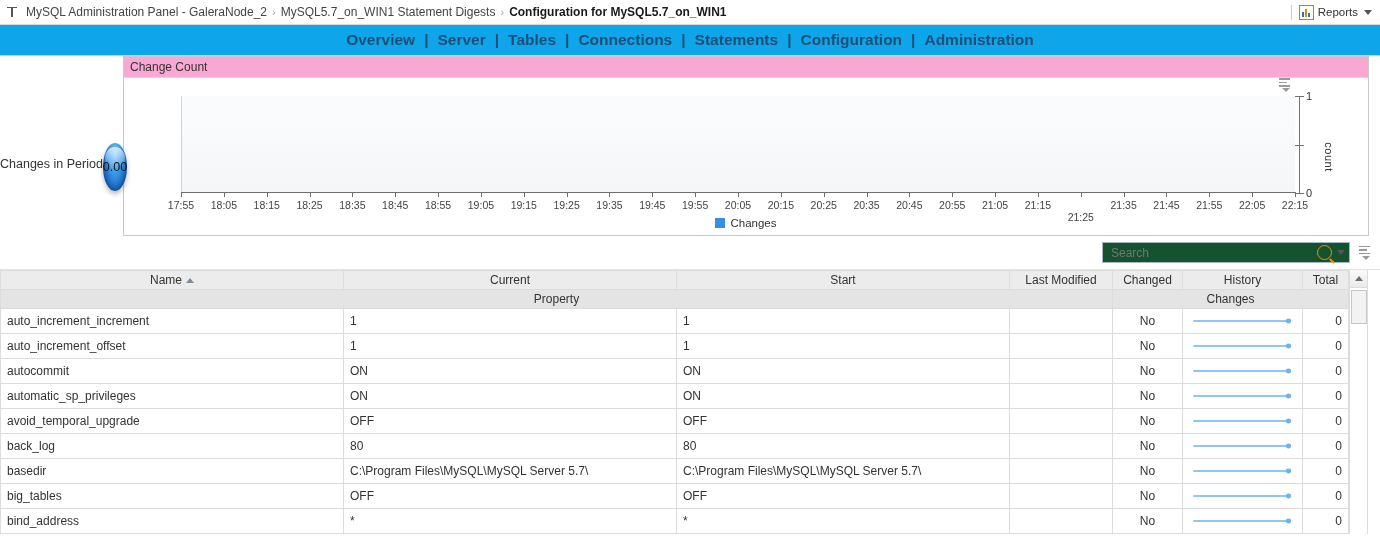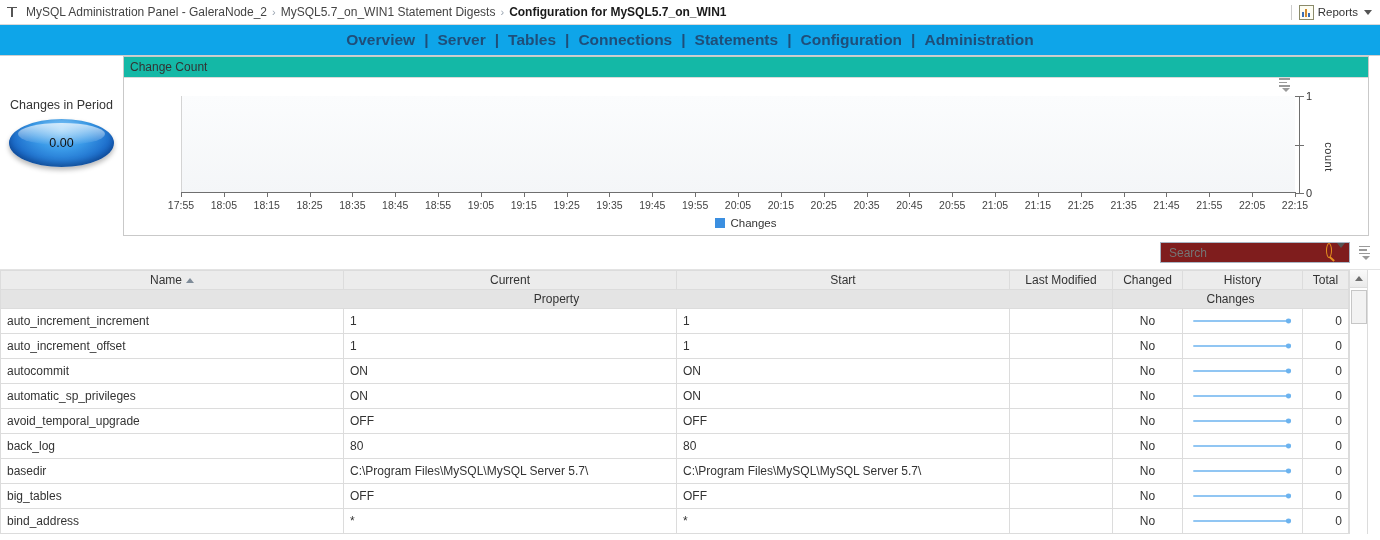--- a/index.html
+++ b/index.html
@@ -67,21 +67,21 @@
   .nav-inner{display:flex;align-items:center;}
   .nav-link{
     font-size:15.5px;font-weight:bold;color:#1f4e79;padding:0 9px;cursor:pointer;
     white-space:nowrap;
   }
   .nav-pipe{color:#1f4e79;font-size:15.5px;font-weight:bold;}
 
   
   .chartrow{display:flex;height:180px;}
   .gaugecol{
-    width:123px;display:flex;flex-direction:column;align-items:center;
+    width:123px;display:flex;flex-direction:row;align-items:center;
     padding-top:42px;box-sizing:border-box;
   }
   .gauge-label{font-size:12.5px;color:#333;white-space:nowrap;margin-bottom:7px;}
   .gauge{
     width:105px;height:48px;border-radius:50%;
     background:radial-gradient(ellipse at 50% 22%, #7dc4f7 0%, #3a9ae8 38%, #1663c4 75%, #0d4fa5 100%);
     box-shadow:0 3px 5px rgba(0,0,0,.28), inset 0 -3px 6px rgba(0,0,0,.25);
     position:relative;display:flex;align-items:center;justify-content:center;
   }
   .gauge::before{
@@ -89,21 +89,21 @@
     background:linear-gradient(to bottom, rgba(255,255,255,.72), rgba(255,255,255,0));
   }
   .gauge-val{position:relative;font-size:12.5px;color:#111;z-index:2;}
 
   .chartbox{
     flex:1;margin-right:11px;border:1px solid #c9c9c9;background:#fff;
     display:flex;flex-direction:column;box-sizing:border-box;
   }
   .chart-title{
     height:20px;line-height:20px;padding-left:6px;font-size:12px;color:#333;
-    background:#14b8a6;border-bottom:1px solid #dadada;
+    background:#f9a8d4;border-bottom:1px solid #dadada;
   }
   .chart-body{flex:1;position:relative;}
 
   .plot{
     position:absolute;left:57px;right:73px;top:18px;bottom:42px;
     background:linear-gradient(to bottom,#fbfcfd,#f4f6f8);
     border-left:1px solid #d4d4d4;border-right:0;border-top:0;border-bottom:0;
   }
   .yaxis{
     position:absolute;right:68px;top:18px;bottom:42px;width:1px;background:#6f6f6f;
@@ -142,22 +142,22 @@
     position:absolute;left:3px;top:10px;width:0;height:0;
     border-left:4px solid transparent;border-right:4px solid transparent;border-top:4px solid #9a9a9a;
   }
 
   
   .searchrow{
     height:33px;display:flex;align-items:center;justify-content:flex-end;
     padding-right:8px;gap:9px;border-bottom:1px solid #e3e3e3;
   }
   .searchbox{
-    width:190px;height:21px;border:1px solid #a9b6c4;background:#7f1d1d;
-    display:flex;padding:0 4px 0 6px;box-sizing:border-box;
+    width:248px;height:21px;border:1px solid #a9b6c4;background:#14532d;
+    display:flex;align-items:center;padding:0 4px 0 6px;box-sizing:border-box;
   }
   .searchbox input{
     border:0;outline:0;flex:1;font-size:12px;color:#9a9a9a;
     font-family:"Liberation Sans", sans-serif;background:transparent;
   }
   .mag{
     width:13px;height:13px;border:1.7px solid #e8921f;border-radius:50%;
     position:relative;display:inline-block;margin-right:5px;
   }
   .mag::after{
@@ -332,21 +332,21 @@
           <div class="xlab" style="left: 61.5385%;">20:35</div>
           <div class="xtick" style="left: 65.3846%;"></div>
           <div class="xlab" style="left: 65.3846%;">20:45</div>
           <div class="xtick" style="left: 69.2308%;"></div>
           <div class="xlab" style="left: 69.2308%;">20:55</div>
           <div class="xtick" style="left: 73.0769%;"></div>
           <div class="xlab" style="left: 73.0769%;">21:05</div>
           <div class="xtick" style="left: 76.9231%;"></div>
           <div class="xlab" style="left: 76.9231%;">21:15</div>
           <div class="xtick" style="left: 80.7692%;"></div>
-          <div class="xlab" style="left: 80.7692%;">21:25</div>
+          <div class="xlab" style="left: 80.7692%; margin-top: 12px;">21:25</div>
           <div class="xtick" style="left: 84.6154%;"></div>
           <div class="xlab" style="left: 84.6154%;">21:35</div>
           <div class="xtick" style="left: 88.4615%;"></div>
           <div class="xlab" style="left: 88.4615%;">21:45</div>
           <div class="xtick" style="left: 92.3077%;"></div>
           <div class="xlab" style="left: 92.3077%;">21:55</div>
           <div class="xtick" style="left: 96.1538%;"></div>
           <div class="xlab" style="left: 96.1538%;">22:05</div>
           <div class="xtick" style="left: 100%;"></div>
           <div class="xlab" style="left: 100%;">22:15</div>

